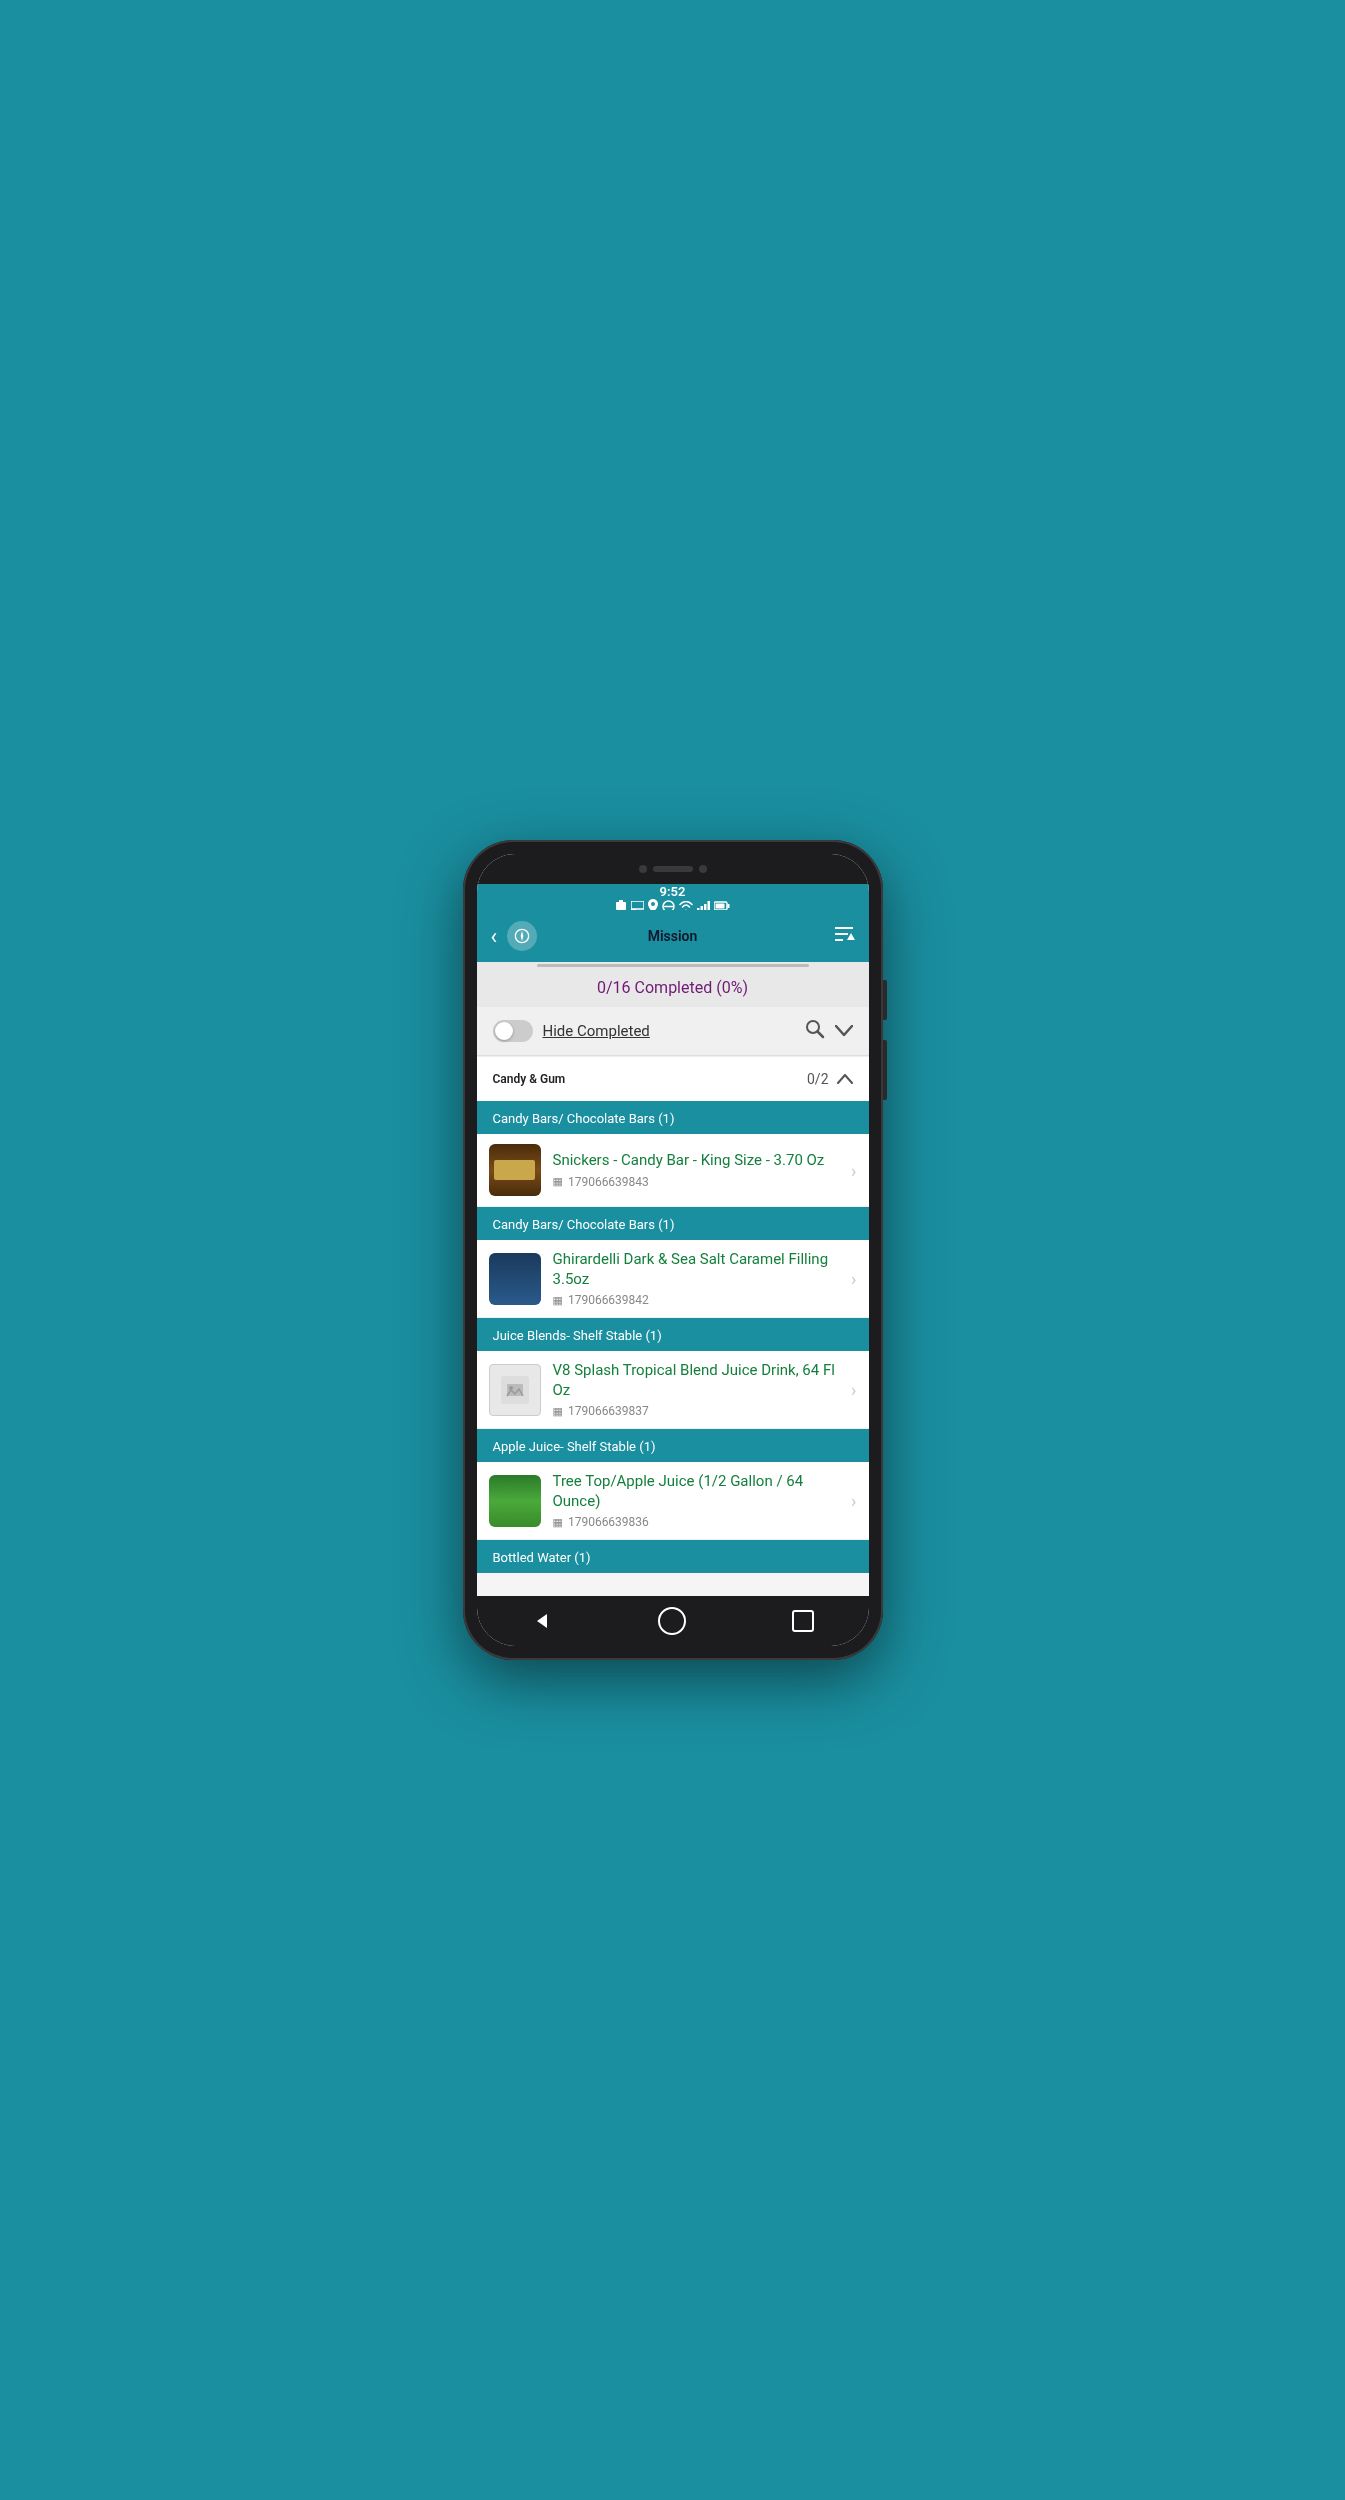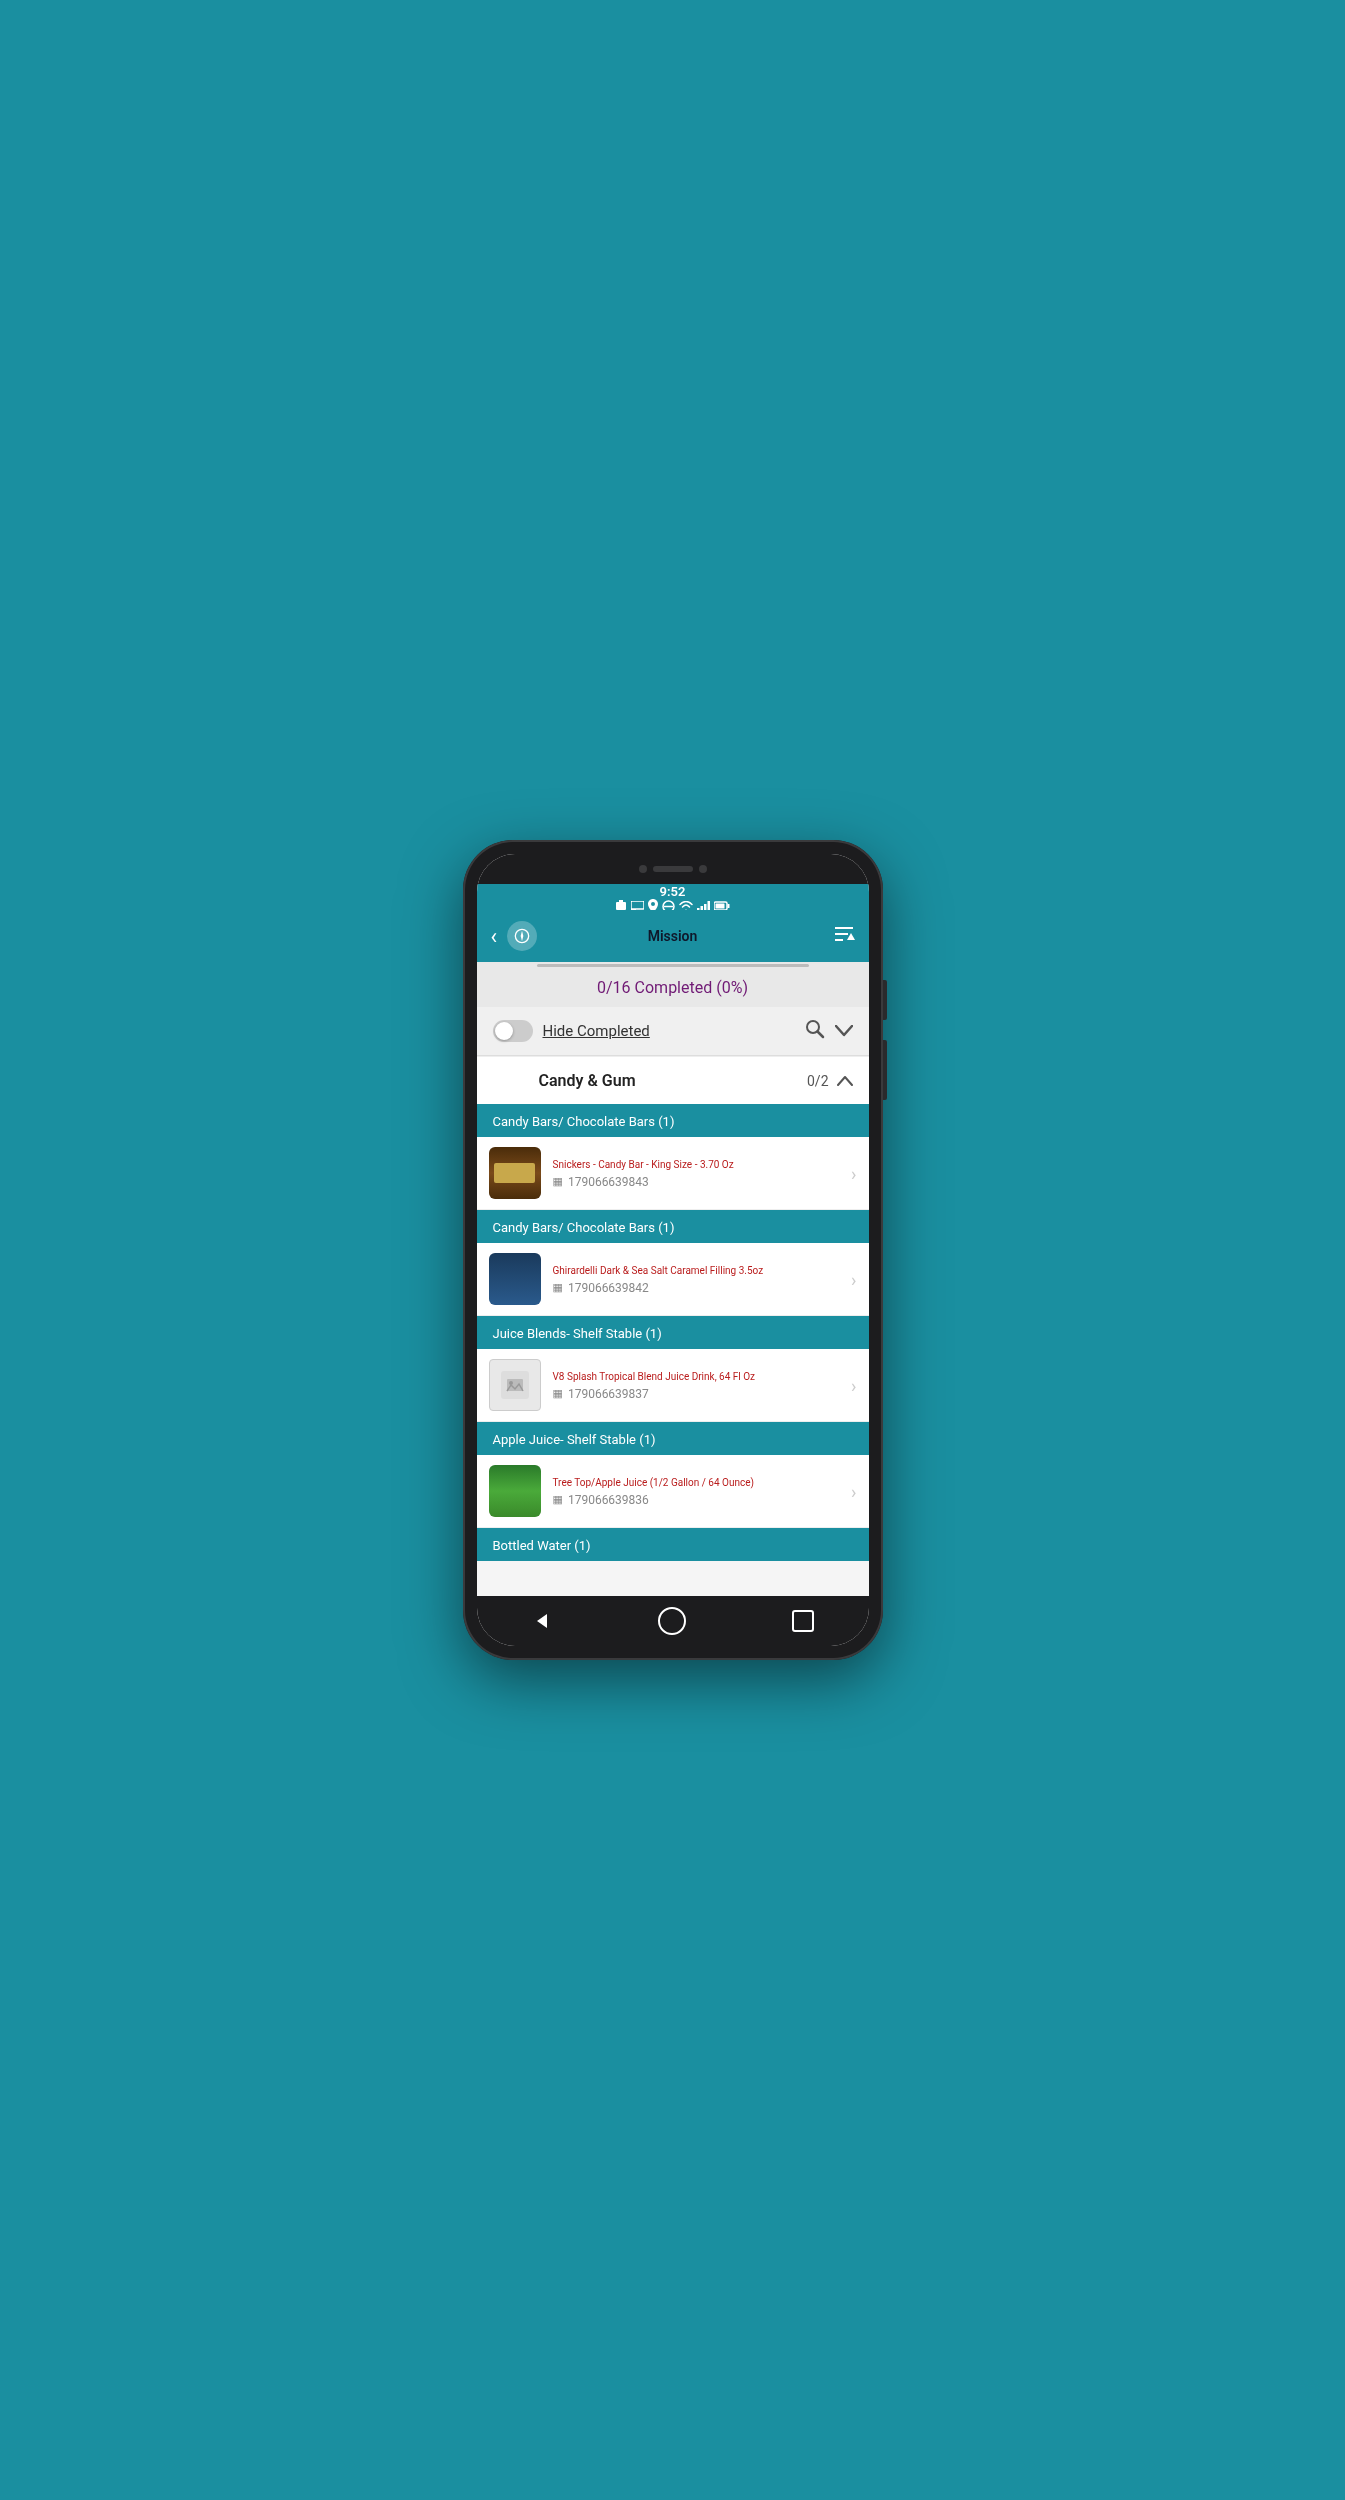--- a/index.html
+++ b/index.html
@@ -245,24 +245,23 @@
     .category-header {
       background: #fff;
       padding: 14px 16px;
       display: flex;
       align-items: center;
       justify-content: space-between;
       border-top: 1px solid #eee;
     }
 
     .category-name {
-      font-size: 16px;
+      font-size: 12px;
       font-weight: 600;
       color: #222;
-      margin-left: 46px;
     }
 
     .category-count {
       display: flex;
       align-items: center;
       gap: 8px;
       font-size: 14px;
       color: #555;
     }
 
@@ -307,22 +306,22 @@
       align-items: center;
       justify-content: center;
       border: 1px solid #ccc;
     }
 
     .product-info {
       flex: 1;
     }
 
     .product-name {
-      font-size: 10px;
-      color: #b91c1c;
+      font-size: 15px;
+      color: #15803d;
       line-height: 1.3;
       margin-bottom: 4px;
     }
 
     .barcode-row {
       display: flex;
       align-items: center;
       gap: 5px;
     }
 

